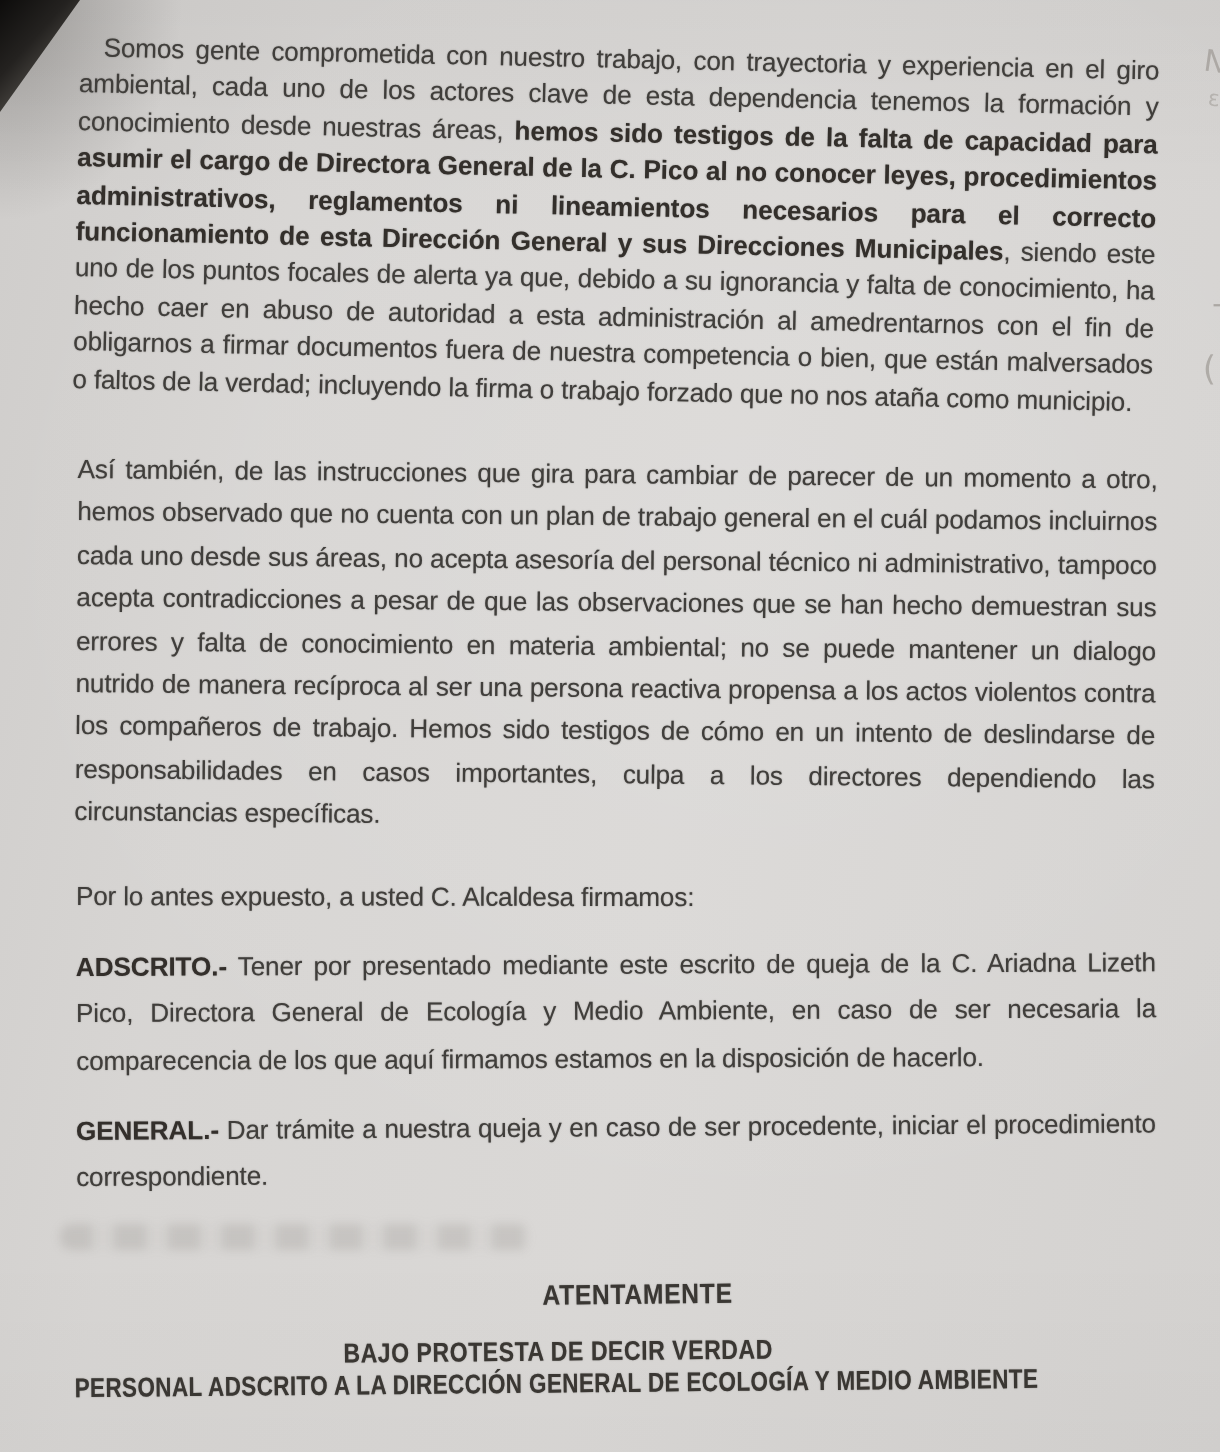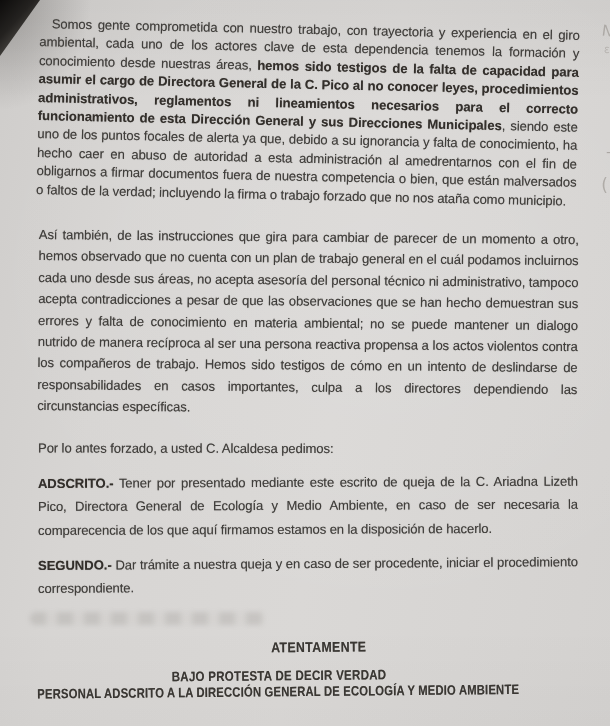--- a/index.html
+++ b/index.html
@@ -73,25 +73,25 @@
 
   <div class="corner-soft"></div>
   <div class="corner-dark"></div>
 
   <div class="doc">
 
     <p class="para p1"><span>Somos gente comprometida con nuestro trabajo, con trayectoria y experiencia en el giro ambiental, cada uno de los actores clave de esta dependencia tenemos la formación y conocimiento desde nuestras áreas, </span><b>hemos sido testigos de la falta de capacidad para asumir el cargo de Directora General de la C. Pico al no conocer leyes, procedimientos administrativos, reglamentos ni lineamientos necesarios para el correcto funcionamiento de esta Dirección General y sus Direcciones Municipales</b><span>, siendo este uno de los puntos focales de alerta ya que, debido a su ignorancia y falta de conocimiento, ha hecho caer en abuso de autoridad a esta administración al amedrentarnos con el fin de obligarnos a firmar documentos fuera de nuestra competencia o bien, que están malversados o faltos de la verdad; incluyendo la firma o trabajo forzado que no nos ataña como municipio.</span></p>
 
     <p class="para p2"><span>Así también, de las instrucciones que gira para cambiar de parecer de un momento a otro, hemos observado que no cuenta con un plan de trabajo general en el cuál podamos incluirnos cada uno desde sus áreas, no acepta asesoría del personal técnico ni administrativo, tampoco acepta contradicciones a pesar de que las observaciones que se han hecho demuestran sus errores y falta de conocimiento en  materia ambiental; no se puede mantener un dialogo nutrido de manera recíproca al ser una persona reactiva propensa a los actos violentos contra los compañeros de trabajo. Hemos sido testigos de cómo en un intento de deslindarse de responsabilidades en casos importantes, culpa a los directores dependiendo las circunstancias específicas.</span></p>
 
-    <p class="para p3"><span>Por lo antes forzado, a usted C. Alcaldesa pedimos:</span></p>
+    <p class="para p3"><span>Por lo antes expuesto, a usted C. Alcaldesa firmamos:</span></p>
 
     <p class="para p4"><b>ADSCRITO.-</b><span> Tener por presentado mediante este escrito de queja de la C. Ariadna Lizeth Pico, Directora General de Ecología y Medio Ambiente, en caso de ser necesaria la comparecencia de los que aquí firmamos estamos en la disposición de hacerlo.</span></p>
 
-    <p class="para p5"><b>SEGUNDO.-</b><span> Dar trámite a nuestra queja y en caso de ser procedente, iniciar el procedimiento correspondiente.</span></p>
+    <p class="para p5"><b>GENERAL.-</b><span> Dar trámite a nuestra queja y en caso de ser procedente, iniciar el procedimiento correspondiente.</span></p>
 
     <div class="closing">
       <div class="c1">ATENTAMENTE</div>
       <div class="c2">BAJO PROTESTA DE DECIR VERDAD</div>
       <div class="c3">PERSONAL ADSCRITO A LA DIRECCIÓN GENERAL DE ECOLOGÍA Y MEDIO AMBIENTE</div>
     </div>
 
   </div>
 
   <div class="bleed"></div>

